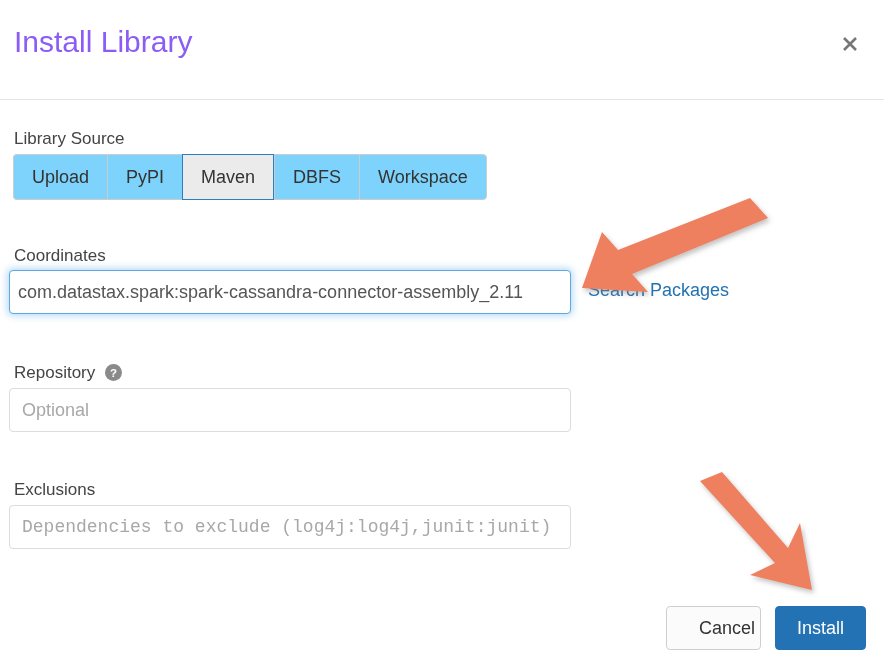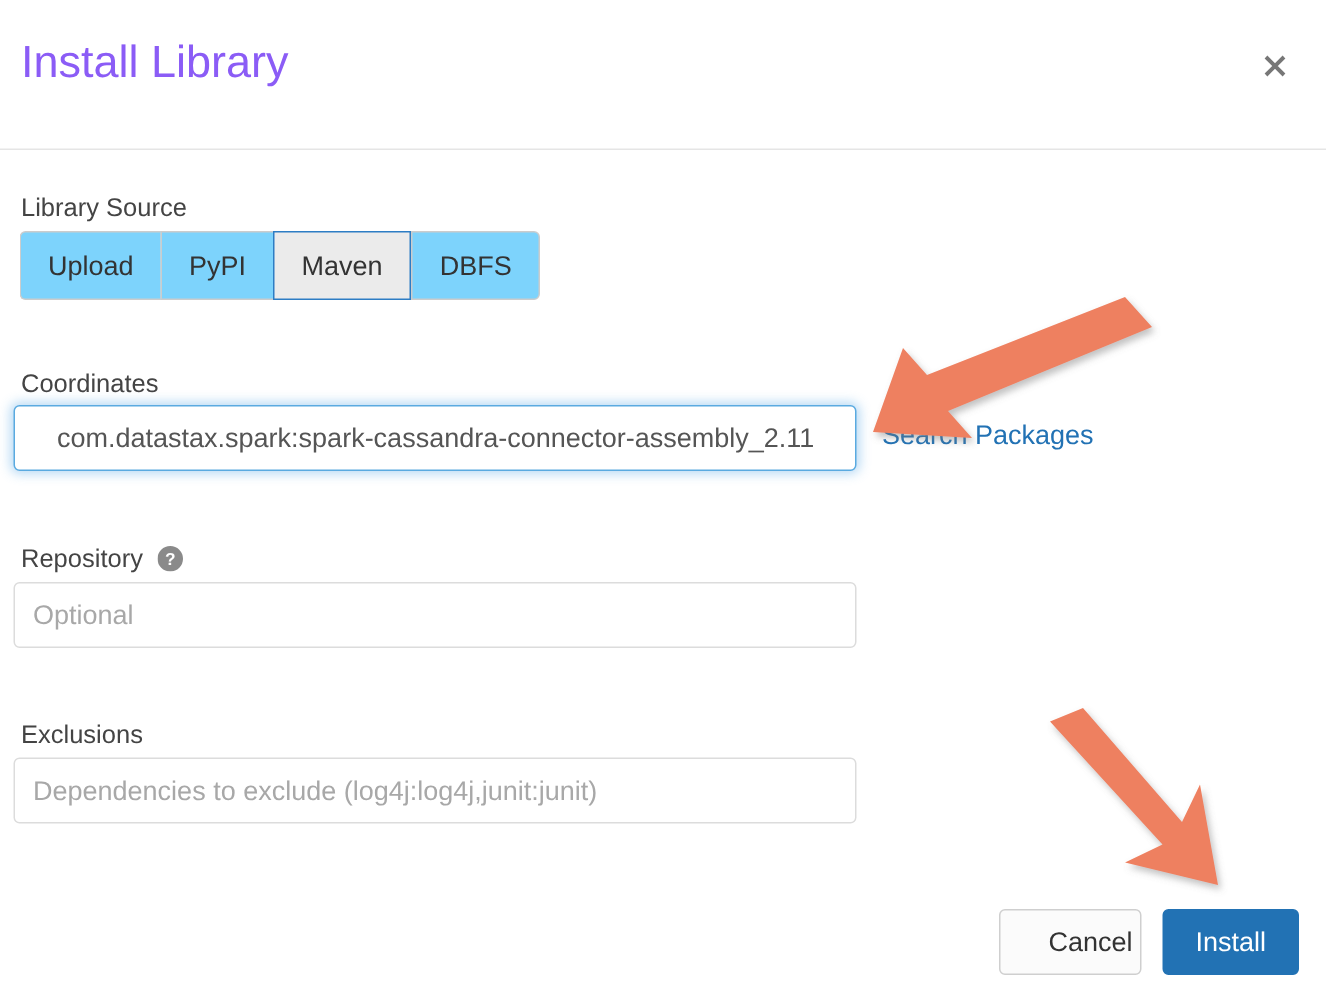--- a/index.html
+++ b/index.html
@@ -119,21 +119,21 @@
   .coord-input {
     position: absolute;
     left: 9px;
     top: 170px;
     width: 562px;
     height: 44px;
     box-sizing: border-box;
     font-family: "Liberation Sans", sans-serif;
     font-size: 18px;
     color: #555555;
-    padding: 0 28px;
+    padding: 0 8px;
     border: 1px solid #5aaae0;
     border-radius: 4px;
     background: #ffffff;
     box-shadow: 0 0 7px 2px rgba(102,175,233,.45);
     outline: none;
   }
   .search-packages {
     position: absolute;
     left: 588px;
     top: 180px;
@@ -178,21 +178,21 @@
     left: 14px;
     top: 380px;
   }
   .excl-input {
     position: absolute;
     left: 9px;
     top: 405px;
     width: 562px;
     height: 44px;
     box-sizing: border-box;
-    font-family: Liberation Sans, sans-serif;
+    font-family: Liberation Mono, monospace;
     font-size: 18px;
     color: #be185d;
     padding: 0 12px;
     border: 1px solid #dcdcdc;
     border-radius: 4px;
     background: #ffffff;
     outline: none;
   }
 
   input::placeholder { color: #a8a8a8; opacity: 1; }
@@ -260,20 +260,21 @@
 
 <div class="modal-body">
 
   <span class="field-label lib-source-label">Library Source</span>
 
   <div class="btn-group">
     <button class="tab-btn">Upload</button>
     <button class="tab-btn">PyPI</button>
     <button class="tab-btn active">Maven</button>
     <button class="tab-btn">DBFS</button>
+    <button class="tab-btn">Workspace</button>
   </div>
 
   <span class="field-label coord-label">Coordinates</span>
   <input class="coord-input" type="text" value="com.datastax.spark:spark-cassandra-connector-assembly_2.11" style="">
   <a class="search-packages" href="#">Search Packages</a>
 
   <span class="field-label repo-label">
     <span>Repository</span>
     <span class="help-icon">
       <svg width="17" height="17" viewBox="0 0 17 17" aria-hidden="true">

